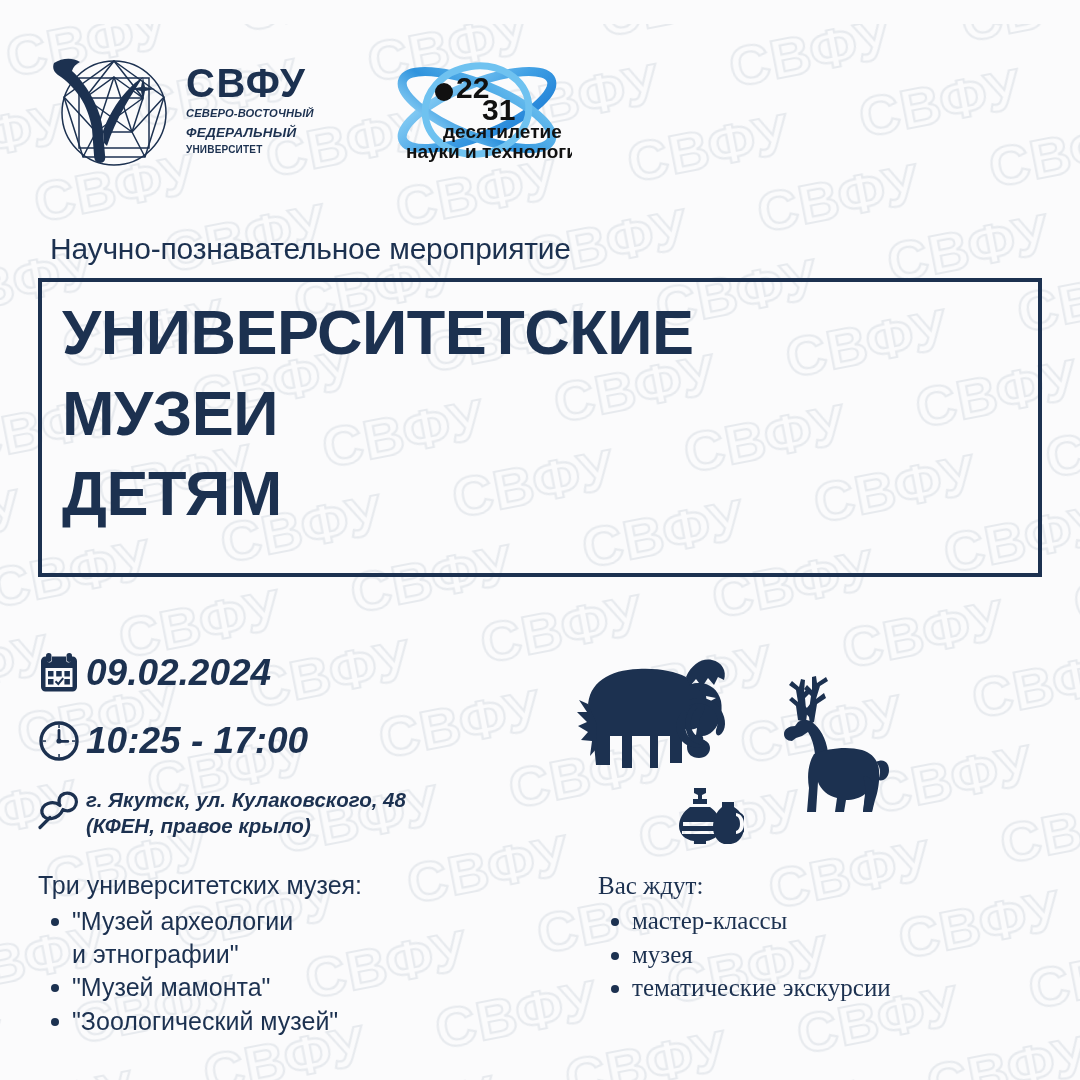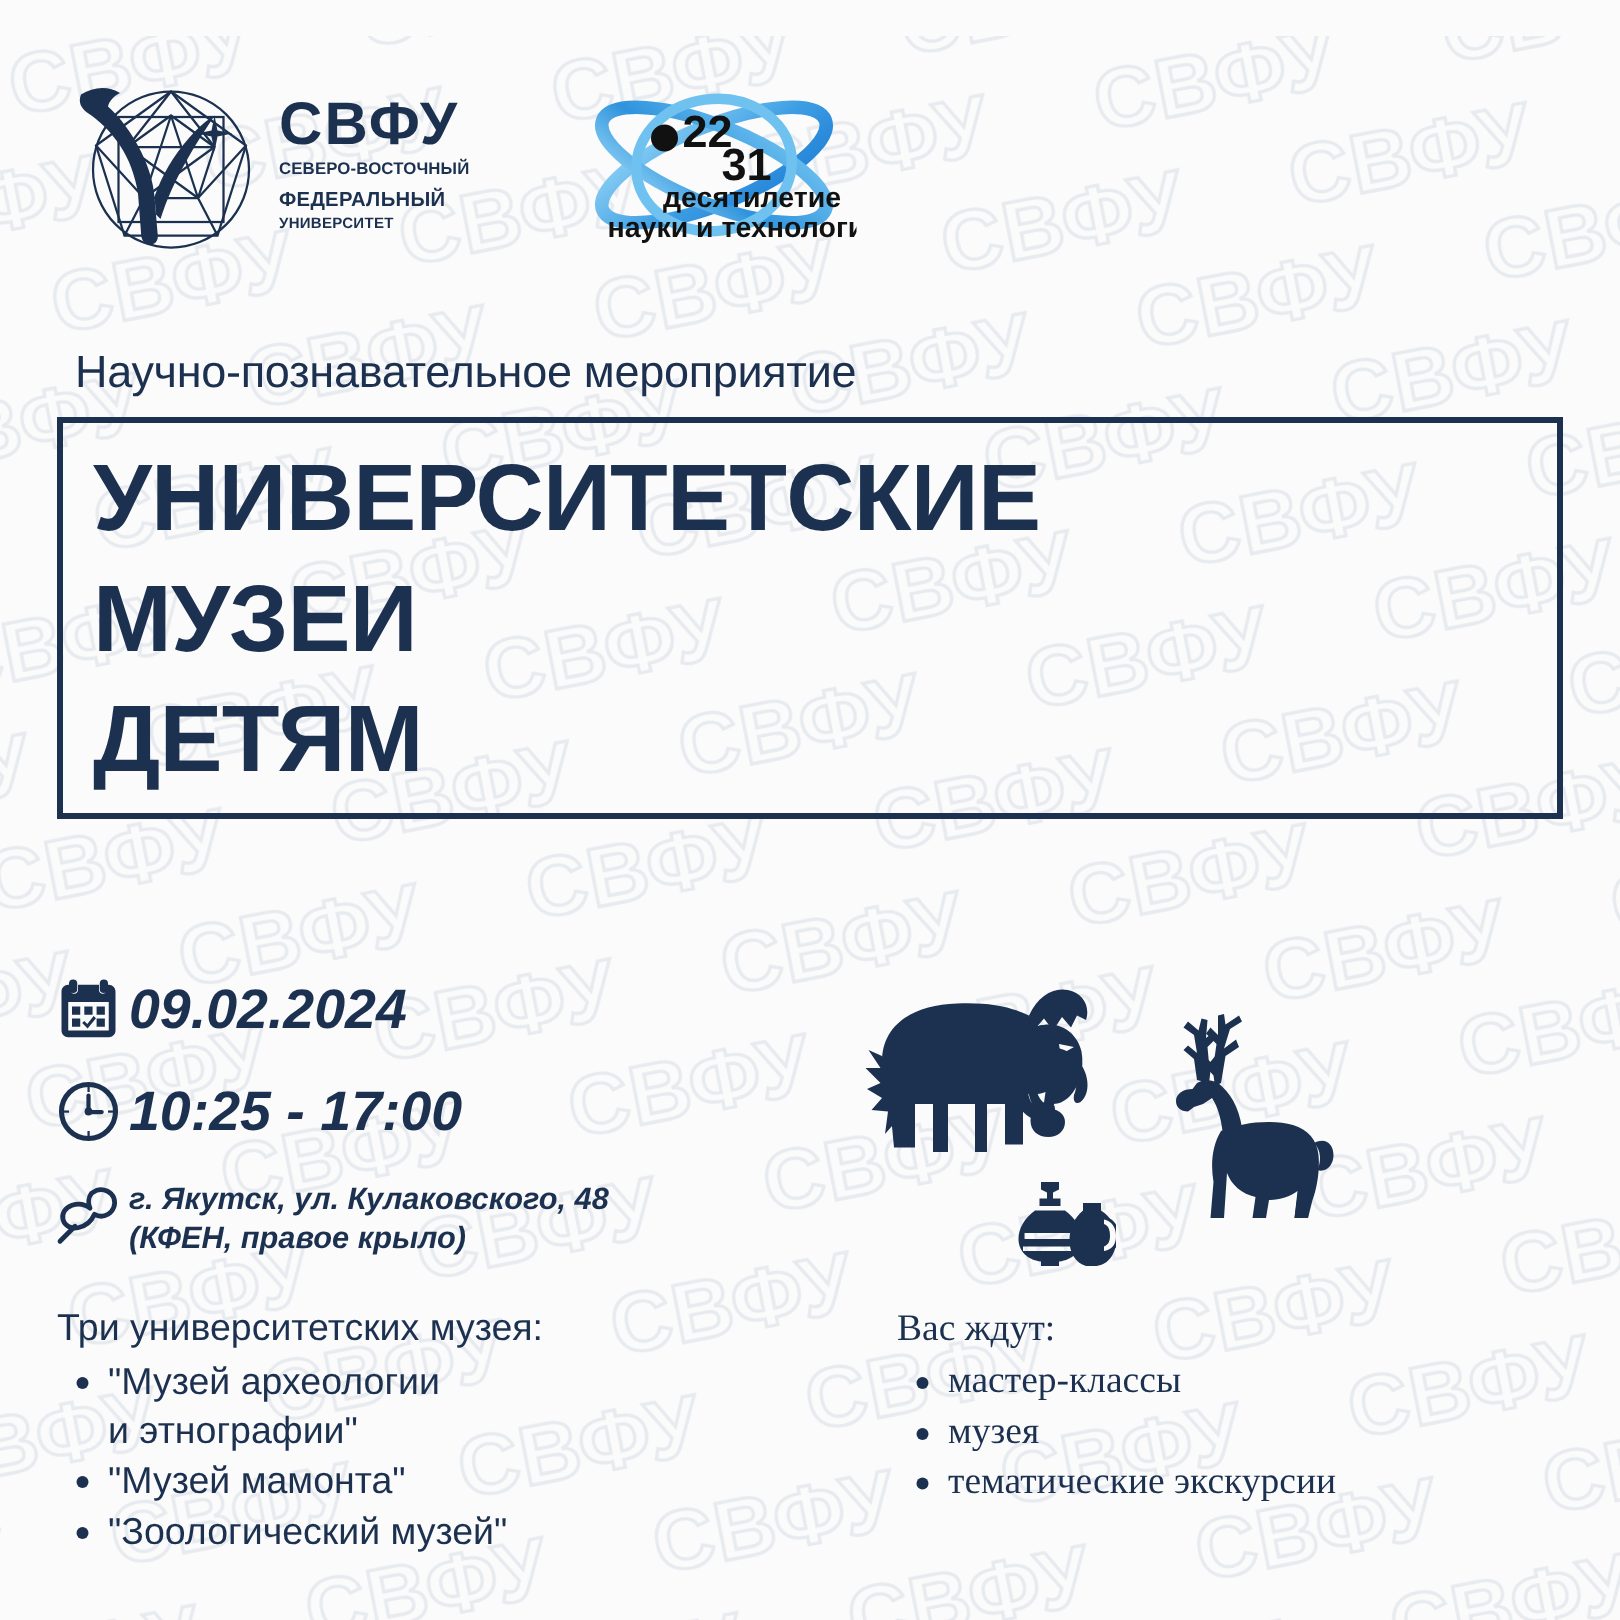--- a/index.html
+++ b/index.html
@@ -68,42 +68,42 @@
     letter-spacing: 1.5px;
     line-height: 1;
   }
   .svfu-sub {
     font-size: 11.2px;
     font-weight: bold;
     letter-spacing: 0.2px;
     line-height: 1.28;
     margin-top: 3px;
   }
-  .svfu-sub.thin { font-weight: bold; letter-spacing: 0.1px; }
+  .svfu-sub.thin { font-weight: bold; letter-spacing: 0.1px; font-style: italic; }
 
   .decade-logo { width: 190px; height: 112px; display:block; }
 
   
   .event-kicker {
     position: absolute;
     left: 50px;
     top: 208px;
     font-size: 30px;
     color: #1c3150;
     letter-spacing: -0.2px;
     white-space: nowrap;
   }
 
   
   .title-box {
     position: absolute;
     left: 38px;
     top: 254px;
     width: 1004px;
-    height: 268px;
+    height: 299px;
     border: 4px solid #1c3150;
     box-sizing: border-box;
   }
   .title-box .title-text {
     position: absolute;
     left: 20px;
     top: 10px;
     color: #1c3150;
     font-size: 63px;
     font-weight: bold;
@@ -331,21 +331,21 @@
             <path d="M57 80 C62 66 70 52 80 41 C86 34 92 29 97 26
                      C92 34 85 44 79 55 C71 69 65 82 61 95
                      L58 92 Z"></path>
 
             <path d="M95 36 L97 26 L99 36 L109 38 L99 40 L97 50 L95 40 L85 38 Z"></path>
           </g>
         </svg>
         <div class="svfu-words">
           <div class="svfu-abbr">СВФУ</div>
           <div class="svfu-sub thin">СЕВЕРО-ВОСТОЧНЫЙ</div>
-          <div class="svfu-sub" style="font-size:13.5px;">ФЕДЕРАЛЬНЫЙ</div>
+          <div class="svfu-sub" style="font-size:13.5px;font-style:italic;">ФЕДЕРАЛЬНЫЙ</div>
           <div class="svfu-sub" style="font-size:10px;">УНИВЕРСИТЕТ</div>
         </div>
       </div>
 
       <svg class="decade-logo" viewBox="0 0 190 112" aria-hidden="true">
         <defs>
           <linearGradient id="orbGrad" x1="0" y1="0" x2="1" y2="1">
             <stop offset="0%" stop-color="#8fd2f6"></stop>
             <stop offset="55%" stop-color="#3f9fe4"></stop>
             <stop offset="100%" stop-color="#1f7fd6"></stop>

